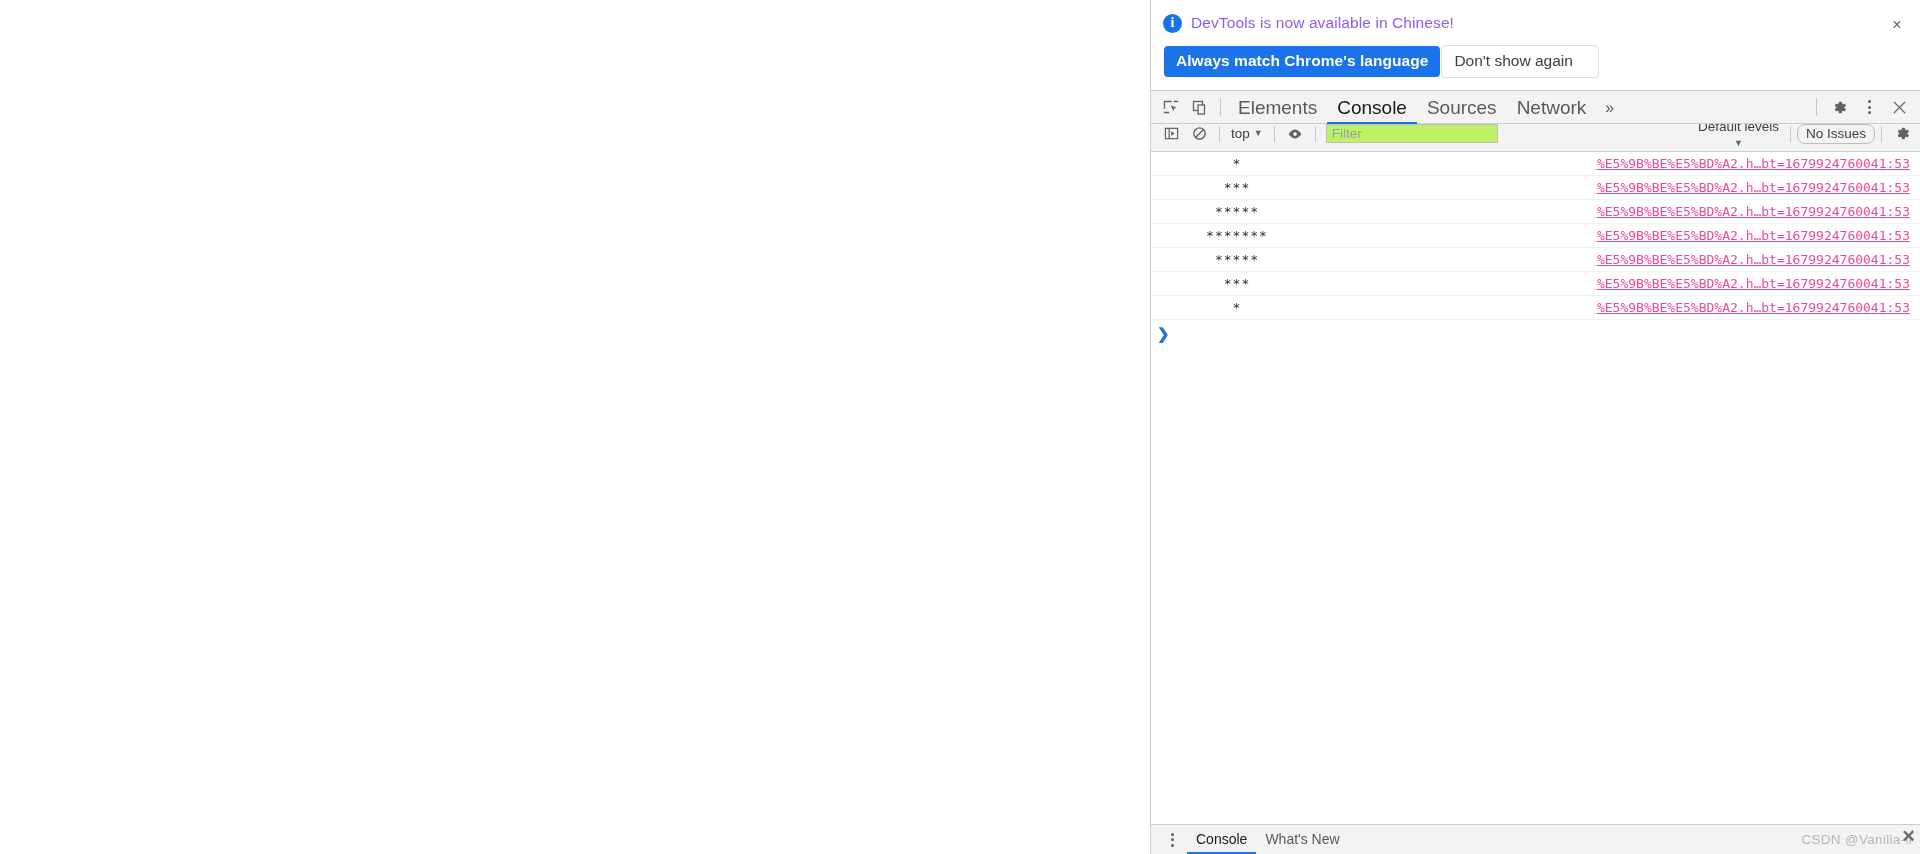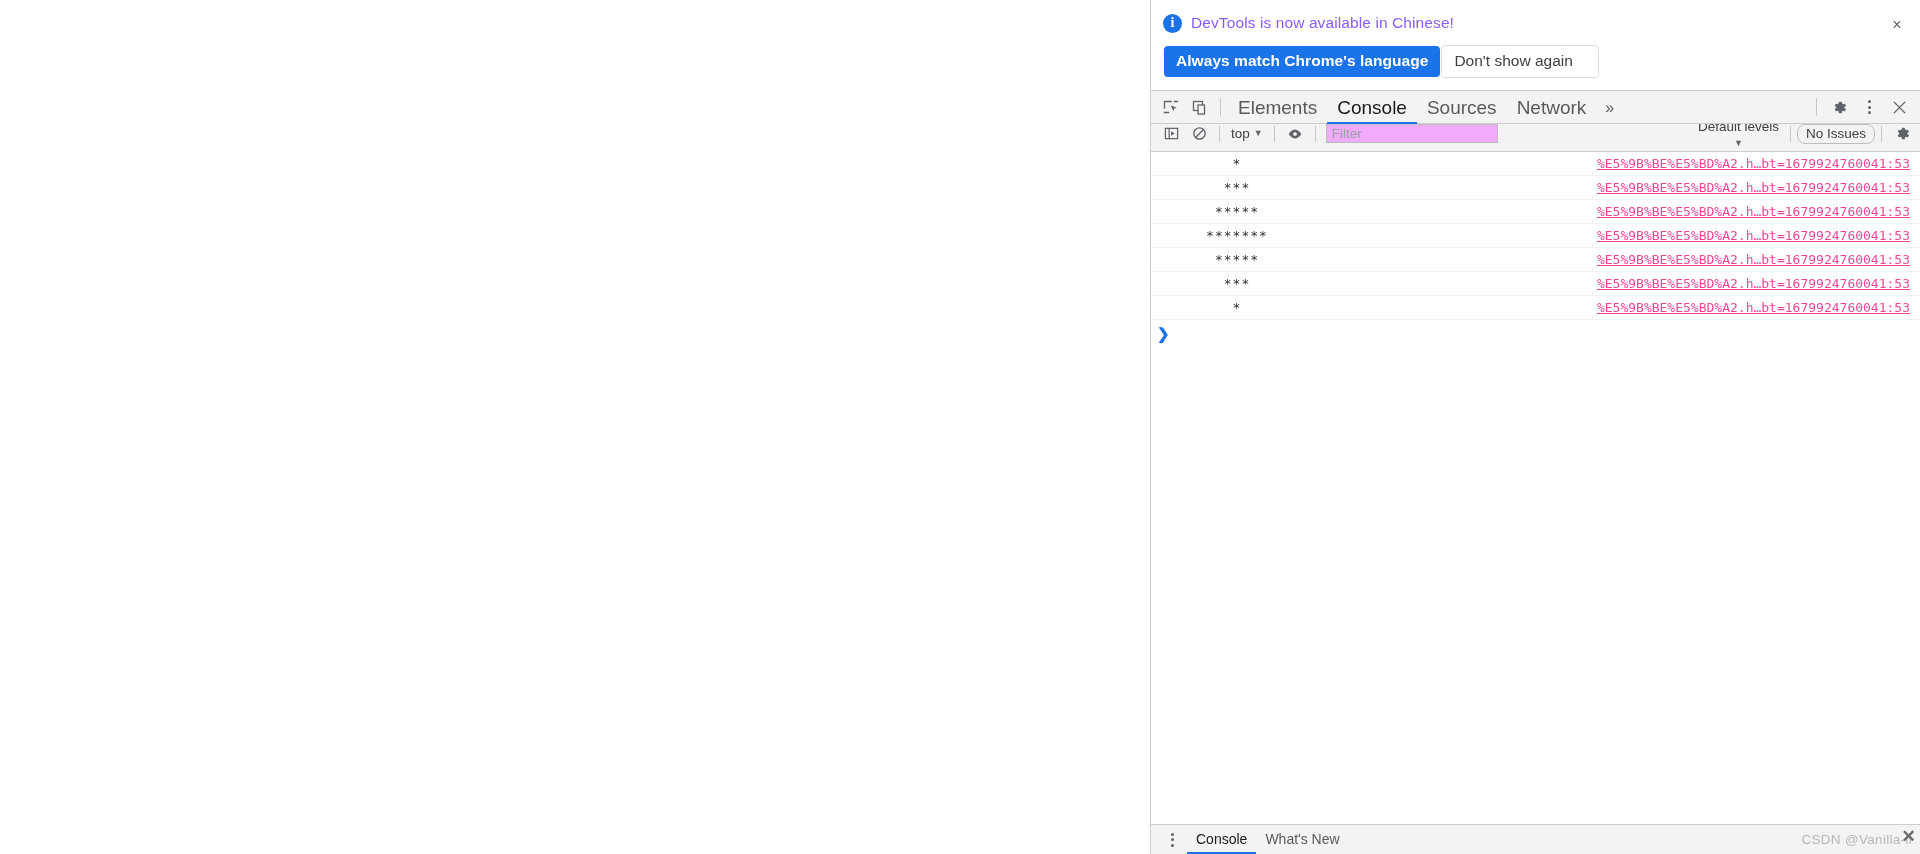--- a/index.html
+++ b/index.html
@@ -230,21 +230,21 @@
   }
   .caret {
     font-size: 9px;
     color: #5f6368;
     line-height: 1;
   }
   .filter-input {
     width: 172px;
     height: 19px;
     border: 1px solid #bdbdbd;
-    background: #f0abfc;
+    background: #bef264;
     font-size: 13.5px;
     color: #3c4043;
     font-family: "Liberation Sans", sans-serif;
     padding: 0 5px;
     box-sizing: border-box;
     border-radius: 0;
     outline: none;
     margin-left: 4px;
   }
   .filter-input::placeholder { color: #9aa0a6; }

